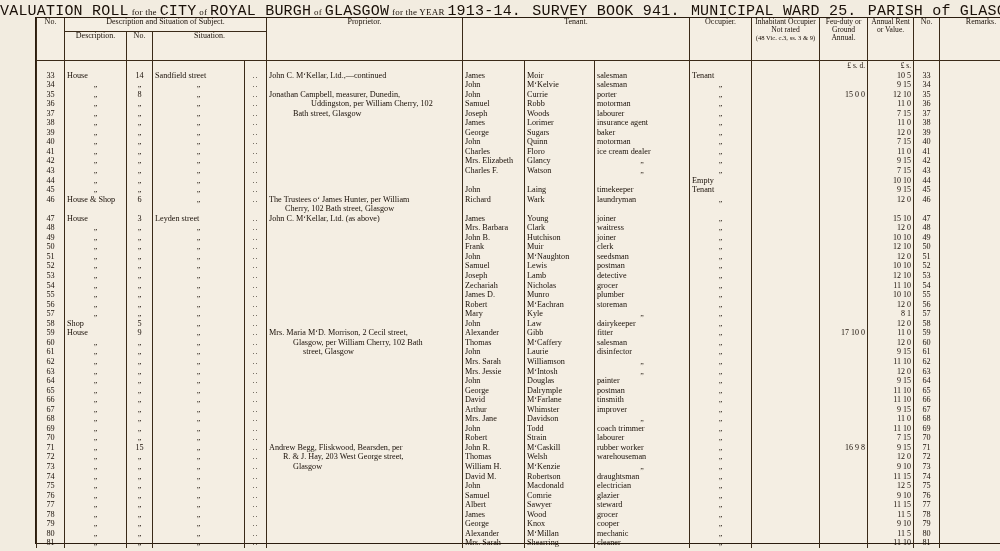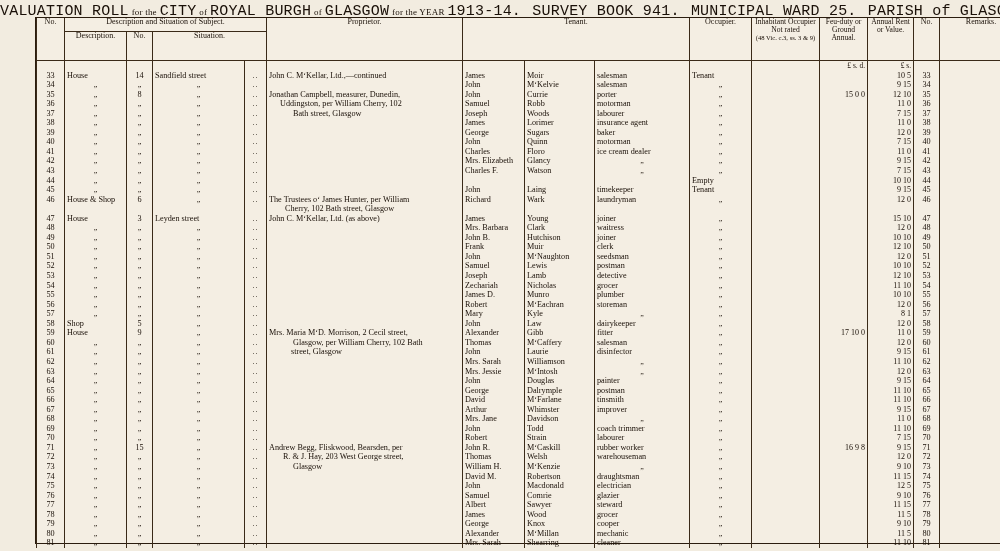--- a/index.html
+++ b/index.html
@@ -227,21 +227,21 @@
             <td class="money">12 10</td>
             <td class="c">35</td>
             <td></td>
           </tr>
           <tr>
             <td class="c">36</td>
             <td class="ditto">„</td>
             <td class="c">„</td>
             <td class="ditto">„</td>
             <td class="dots">..</td>
-            <td class="l propline" style="padding-left:13px">Uddingston, per William Cherry, 102</td>
+            <td class="l propline" style="padding-left:44px">Uddingston, per William Cherry, 102</td>
             <td class="l">Samuel</td>
             <td class="l">Robb</td>
             <td class="l">motorman</td>
             <td class="ditto">„</td>
             <td class="c"></td>
             <td class="money"></td>
             <td class="money">11  0</td>
             <td class="c">36</td>
             <td></td>
           </tr>
@@ -669,21 +669,21 @@
             <td class="money">12  0</td>
             <td class="c">60</td>
             <td></td>
           </tr>
           <tr>
             <td class="c">61</td>
             <td class="ditto">„</td>
             <td class="c">„</td>
             <td class="ditto">„</td>
             <td class="dots">..</td>
-            <td class="l propline" style="padding-left:24px">street, Glasgow</td>
+            <td class="l propline" style="padding-left:36px">street, Glasgow</td>
             <td class="l">John</td>
             <td class="l">Laurie</td>
             <td class="l">disinfector</td>
             <td class="ditto">„</td>
             <td class="c"></td>
             <td class="money"></td>
             <td class="money">9 15</td>
             <td class="c">61</td>
             <td></td>
           </tr>

